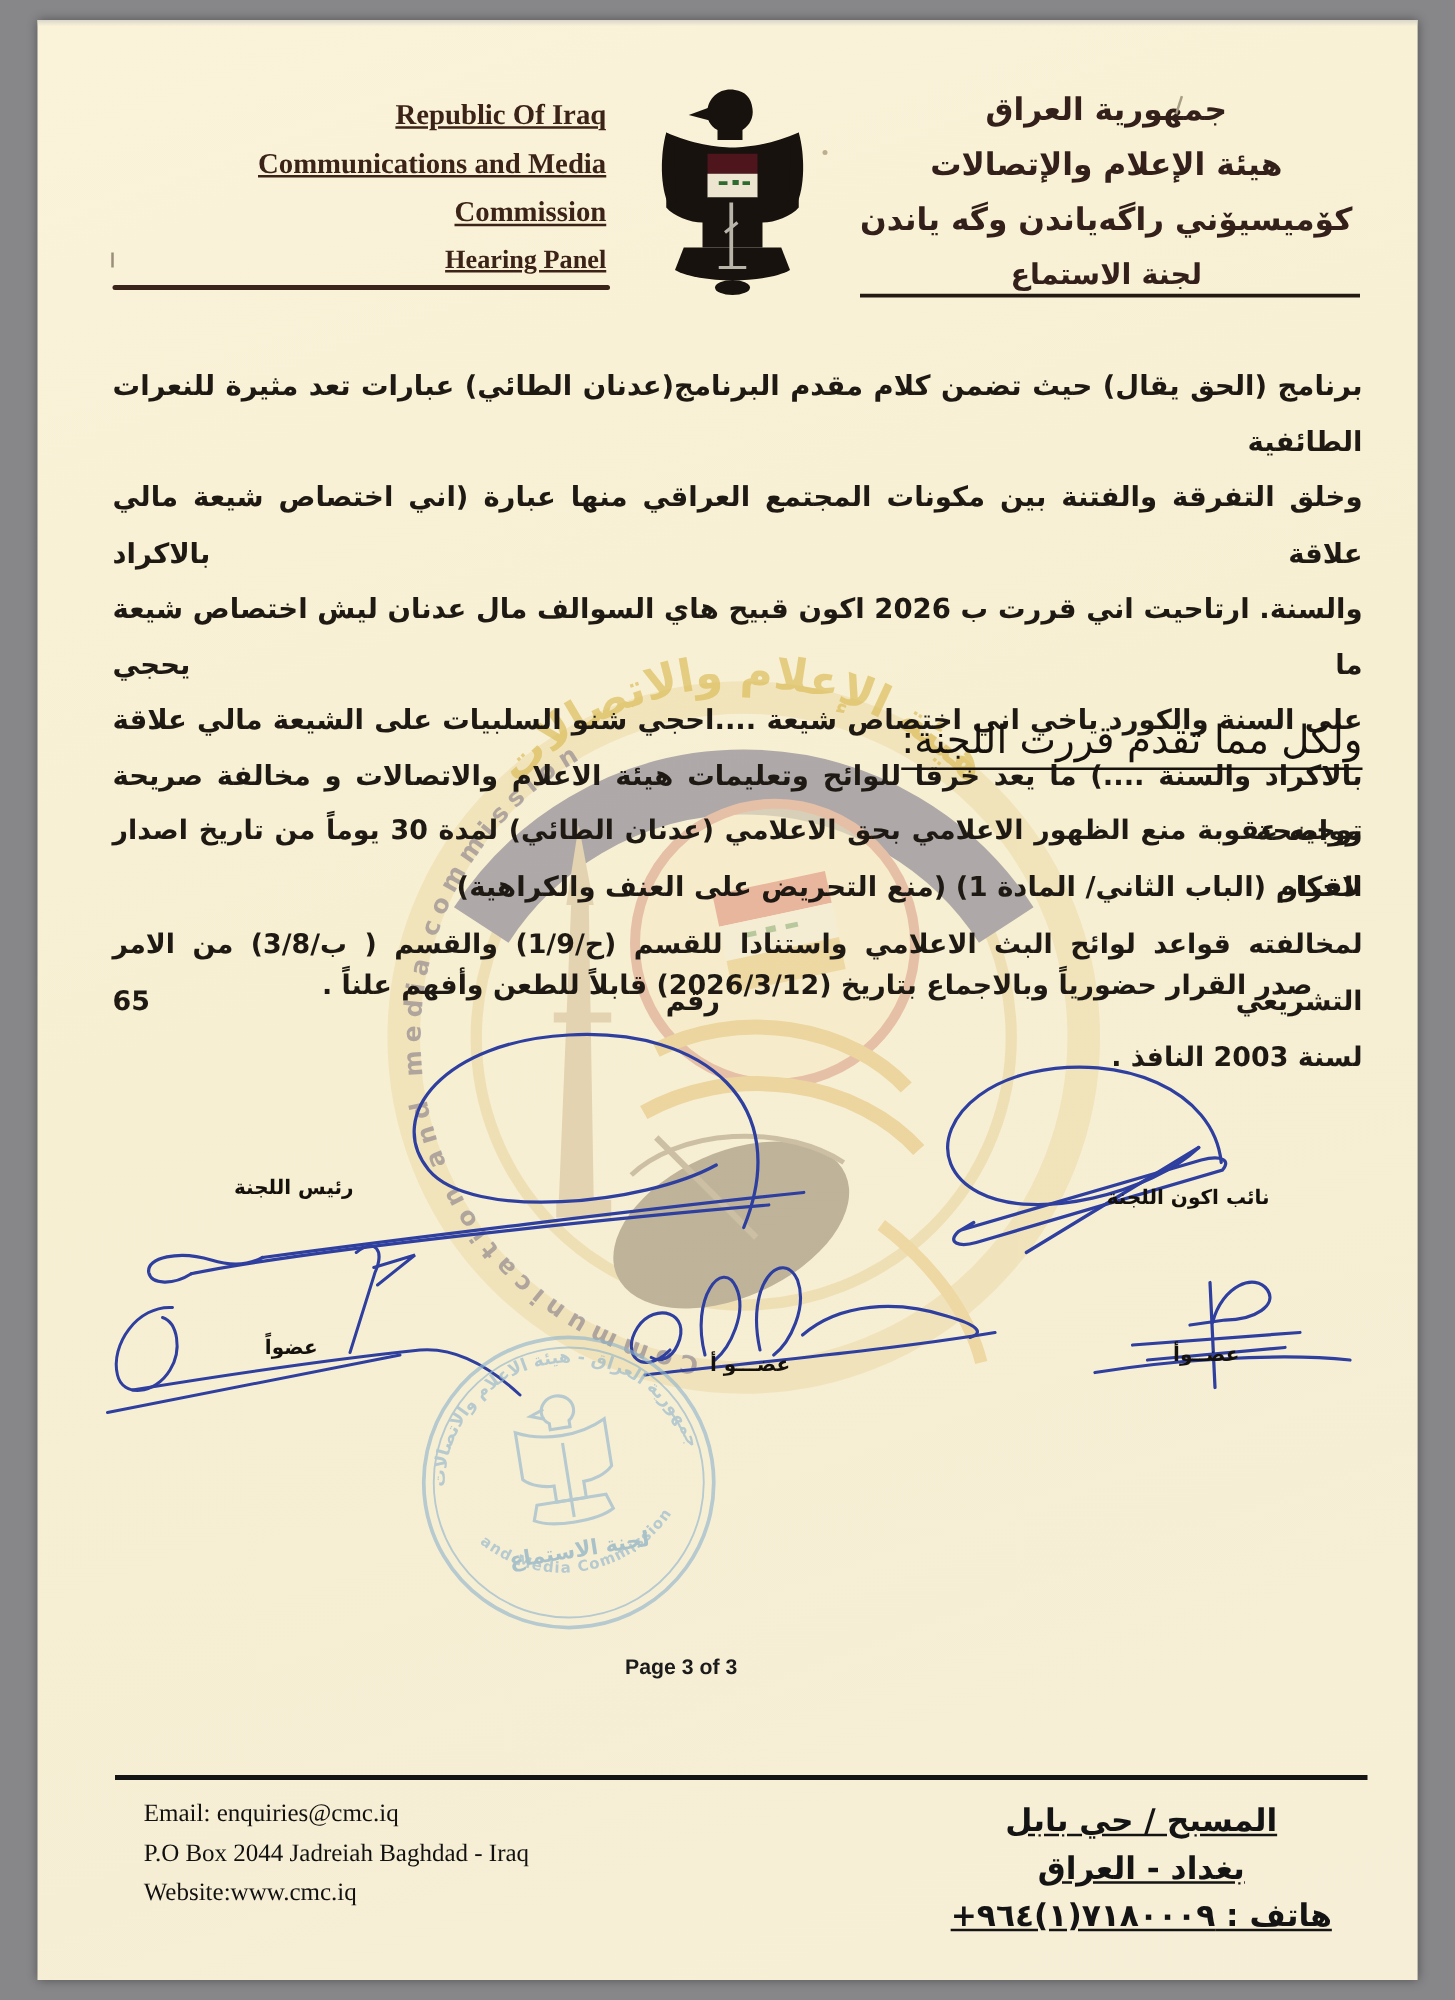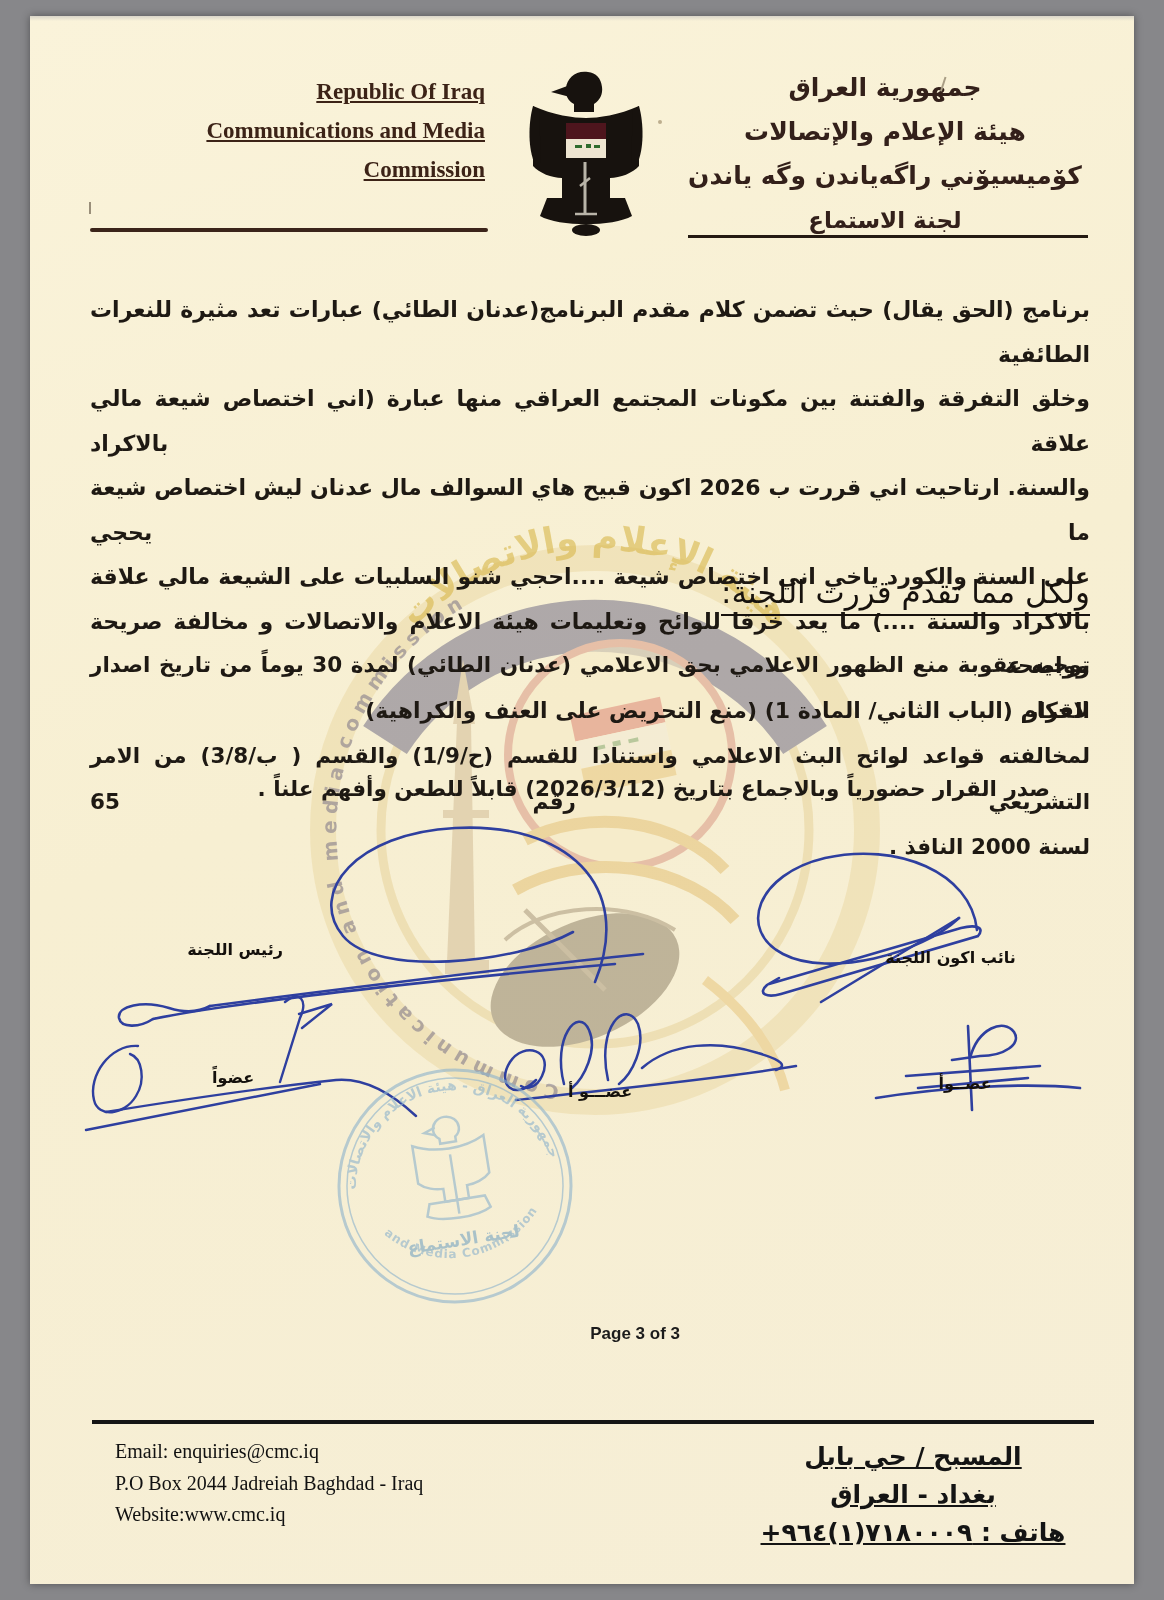--- a/index.html
+++ b/index.html
@@ -40,21 +40,21 @@
     border-bottom:2.5px solid #17120d;padding-bottom:4px;}
   .decision{left:60px;top:626px;width:1000px;direction:rtl;color:#1e1913;
     font-weight:bold;font-size:21.5px;line-height:45.5px;}
   .decision .jl{text-align:justify;text-align-last:justify;}
   .decision .rl{text-align:right;}
   .issued{left:60px;top:760px;width:1000px;direction:rtl;text-align:right;
     padding-right:40px;box-sizing:border-box;color:#1e1913;font-weight:bold;font-size:21.5px;}
   
   .sig-label{font-weight:bold;color:#14100c;font-size:16px;text-align:center;direction:rtl;}
   
-  .page-num{left:470px;top:1308px;width:180px;text-align:right;
+  .page-num{left:470px;top:1308px;width:180px;text-align:left;
     font-family:"Liberation Sans",sans-serif;font-weight:bold;font-size:17px;color:#1b1b1b;}
   .footer-rule{left:62px;top:1404px;width:1002px;height:3.5px;background:#151515;}
   .footer-left{left:85px;top:1420px;width:520px;font-family:"Liberation Serif",serif;
     font-size:20px;line-height:31.5px;color:#111;}
   .footer-right{right:56px;top:1422px;width:330px;direction:rtl;text-align:center;
     font-weight:bold;font-size:25px;line-height:38px;color:#141414;text-decoration:underline;}
   
   .pm1{left:912px;top:62px;width:9px;height:15px;border-left:2px solid #a89d85;transform:rotate(18deg);}
   .pm2{left:628px;top:104px;width:4px;height:4px;background:#bdae8e;border-radius:50%;}
   .pm3{left:59px;top:186px;width:2px;height:12px;background:#9a8f7a;}
@@ -62,20 +62,21 @@
 </style>
 </head>
 <body>
 
 <div class="paper">
 
   <div class="abs hdr-en">
     <div class="l">Republic Of Iraq</div>
     <div class="l">Communications and Media</div>
     <div class="l">Commission</div>
+    <div class="l l4">Hearing Panel</div>
   </div>
   <div class="abs rule-en"></div>
 
   <svg class="abs" style="left:495px;top:50px" width="122" height="180" viewBox="0 0 122 180" aria-hidden="true">
     <path d="M63 6 C51 4 42 12 41 22 C40 29 43 35 49 38 L49 46 L69 46 L69 38 C75 34 78 28 77 21 C76 12 71 7 63 6 Z" fill="#17120e"></path>
     <path d="M45 19 L26 26 L45 31 Z" fill="#17120e"></path>
     <path d="M8 40 L8 100 C14 107 27 112 37 112 L37 132 L85 132 L85 112 C95 112 108 107 114 100 L114 40 C94 49 73 52 61 52 C49 52 28 49 8 40 Z" fill="#17120e"></path>
     <path d="M8 40 C3 58 3 84 10 98 L16 96 L14 44 Z" fill="#17120e"></path>
     <path d="M114 40 C119 58 119 84 112 98 L106 96 L108 44 Z" fill="#17120e"></path>
     <rect x="41" y="57" width="40" height="16" fill="#4e151d"></rect>
@@ -149,21 +150,21 @@
     <div class="rl">لاحكام (الباب الثاني/ المادة 1) (منع التحريض على العنف والكراهية)</div>
   </div>
 
   <div class="abs heading">
     <span>ولكل مما تقدم قررت اللجنة:</span>
   </div>
 
   <div class="abs decision">
     <div class="jl">توجيه عقوبة منع الظهور الاعلامي بحق الاعلامي  (عدنان الطائي) لمدة 30 يوماً من تاريخ اصدار القرار</div>
     <div class="jl">لمخالفته قواعد لوائح البث الاعلامي واستنادا للقسم ‭(1/9/ح)‬ والقسم ‭(3/8/ب )‬ من الامر التشريعي رقم 65</div>
-    <div class="rl">لسنة 2000 النافذ .</div>
+    <div class="rl">لسنة 2003 النافذ .</div>
   </div>
 
   <div class="abs issued">صدر القرار حضورياً وبالاجماع بتاريخ ‭(2026/3/12)‬ قابلاً للطعن وأفهم علناً .</div>
 
   <svg class="abs" style="left:65px;top:798px" width="560" height="215" viewBox="0 0 560 215">
     <g fill="none" stroke="#2e3f9f" stroke-width="2.6" stroke-linecap="round">
       <path d="M 500 168 C 540 70 470 8 360 14 C 262 19 212 78 248 122 C 282 163 420 150 478 118"></path>
       <path d="M 115 192 C 220 178 430 152 548 140"></path>
       <path d="M 58 205 C 150 186 400 160 520 150"></path>
       <path d="M 58 205 C 44 214 26 214 24 204 C 22 192 48 186 74 194 C 90 199 104 198 115 192"></path>

